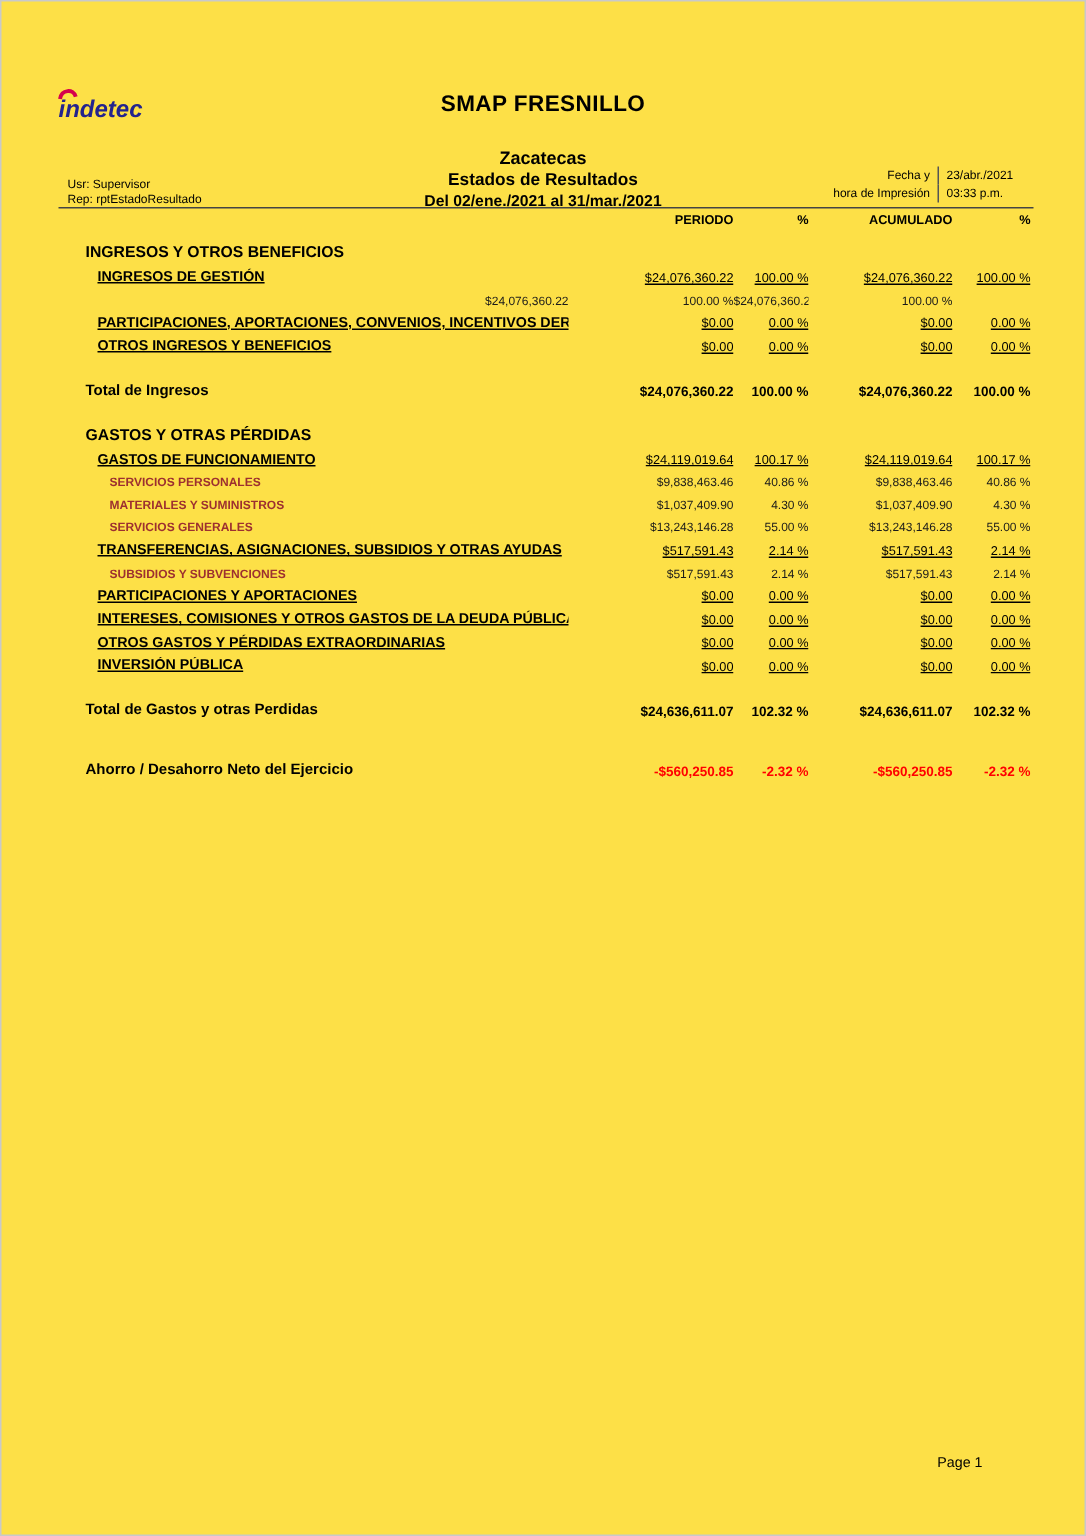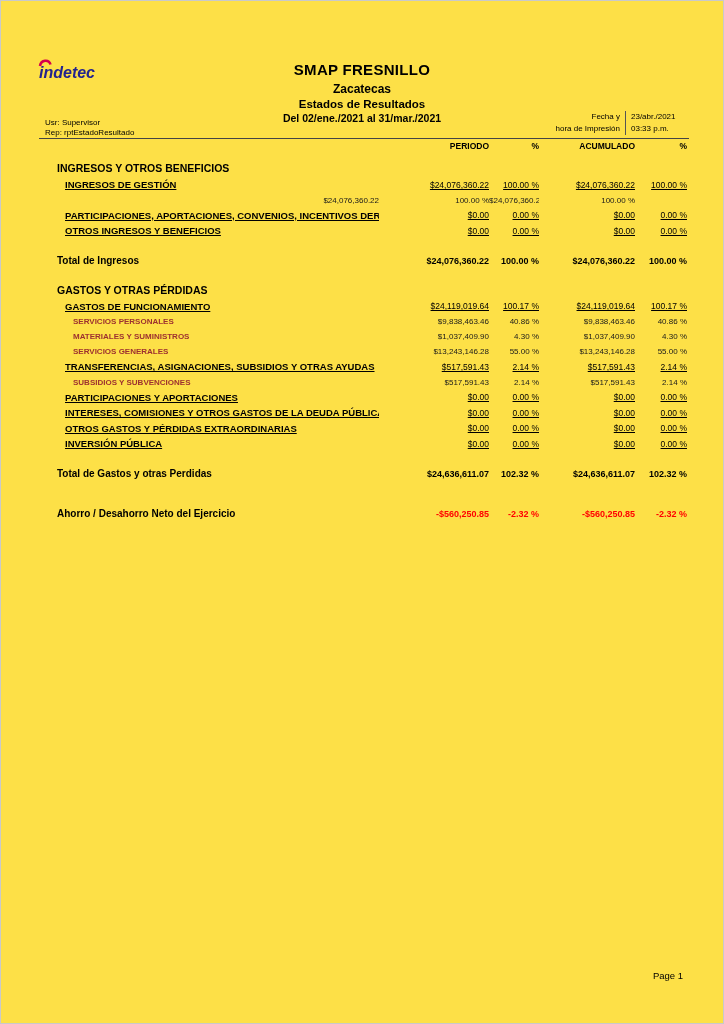--- a/index.html
+++ b/index.html
@@ -12,21 +12,21 @@
     font-family:"Liberation Sans", sans-serif;
     color:#000;
     overflow:hidden;
     box-sizing:border-box;
   }
 
   
   .logo { position:absolute; left:36px; top:56px; }
   .title-block { position:absolute; left:0; right:0; top:60px; text-align:center; }
   .org-name   { font-size:15px; font-weight:bold; letter-spacing:.3px; }
-  .org-loc    { font-size:12px; font-weight:bold; margin-top:4px; }
+  .org-loc    { font-size:12px; font-weight:bold; margin-top:20px; }
   .rep-title  { font-size:11.5px; font-weight:bold; margin-top:2px; }
   .rep-period { font-size:10.5px; font-weight:bold; margin-top:2px; }
 
   .usr-rep { position:absolute; left:44px; top:117px; font-size:8px; line-height:10px; }
 
   .meta-right {
     position:absolute; right:34px; top:110px;
     display:grid; grid-template-columns:auto auto;
     font-size:8px; line-height:12px;
   }
@@ -60,21 +60,21 @@
 
   .row.total { height:16px; margin-top:14px; margin-bottom:12px; }
   .row.total .cell.label { font-size:10px; font-weight:bold; padding-left:10px; }
   .row.total .cell.amt, .row.total .cell.pct { font-size:9px; font-weight:bold; }
 
   .row.net { height:16px; margin-top:24px; }
   .row.net .cell.label { font-size:10px; font-weight:bold; padding-left:10px; }
   .row.net .cell.amt, .row.net .cell.pct { font-size:9px; font-weight:bold; color:#ff0000; }
 
   
-  .page-footer { position:absolute; right:40px; bottom:42px; font-size:9.5px; }
+  .page-footer { position:absolute; right:68px; bottom:42px; font-size:9.5px; }
 </style>
 </head>
 <body>
 
 <div class="page">
 
   <div class="logo">
     <svg width="78" height="28" viewBox="0 0 78 28">
       <text x="2" y="21" font-size="16" font-weight="bold" font-style="italic" font-family="Liberation Sans, sans-serif" fill="#23238e">indetec</text>
       <path d="M3 9 C4 2.5, 12 2, 13.5 7.5" stroke="#d6004c" stroke-width="2.6" fill="none"></path>

